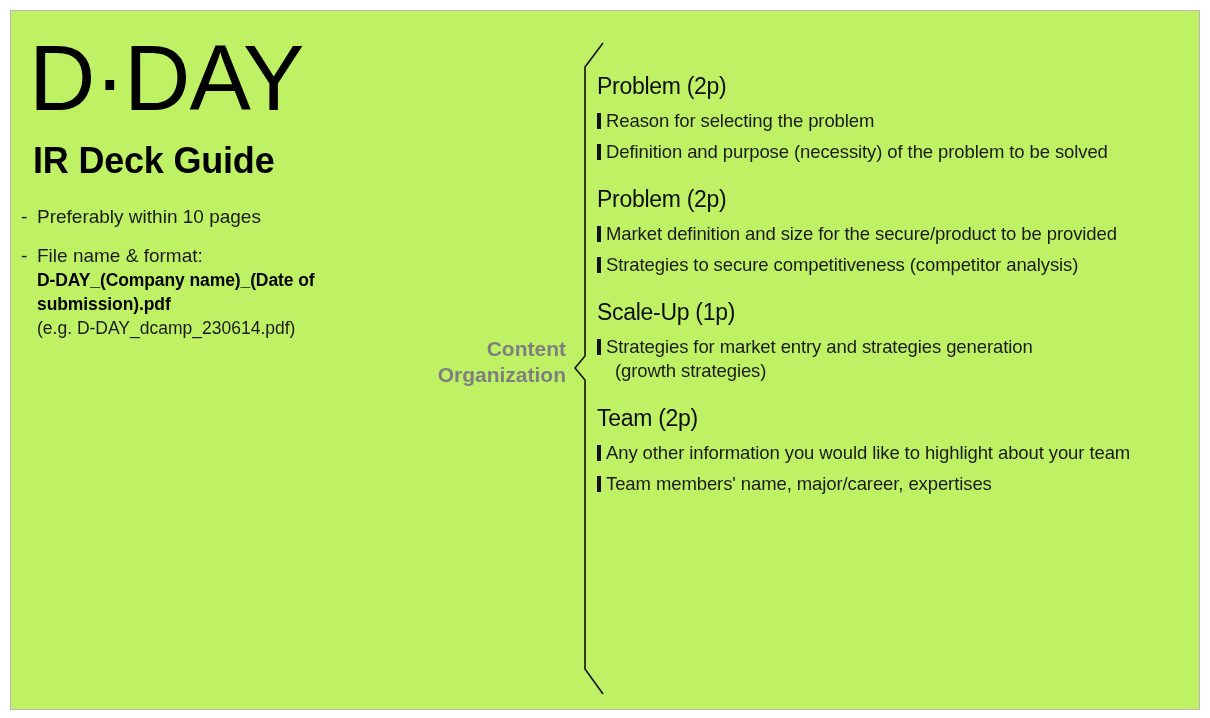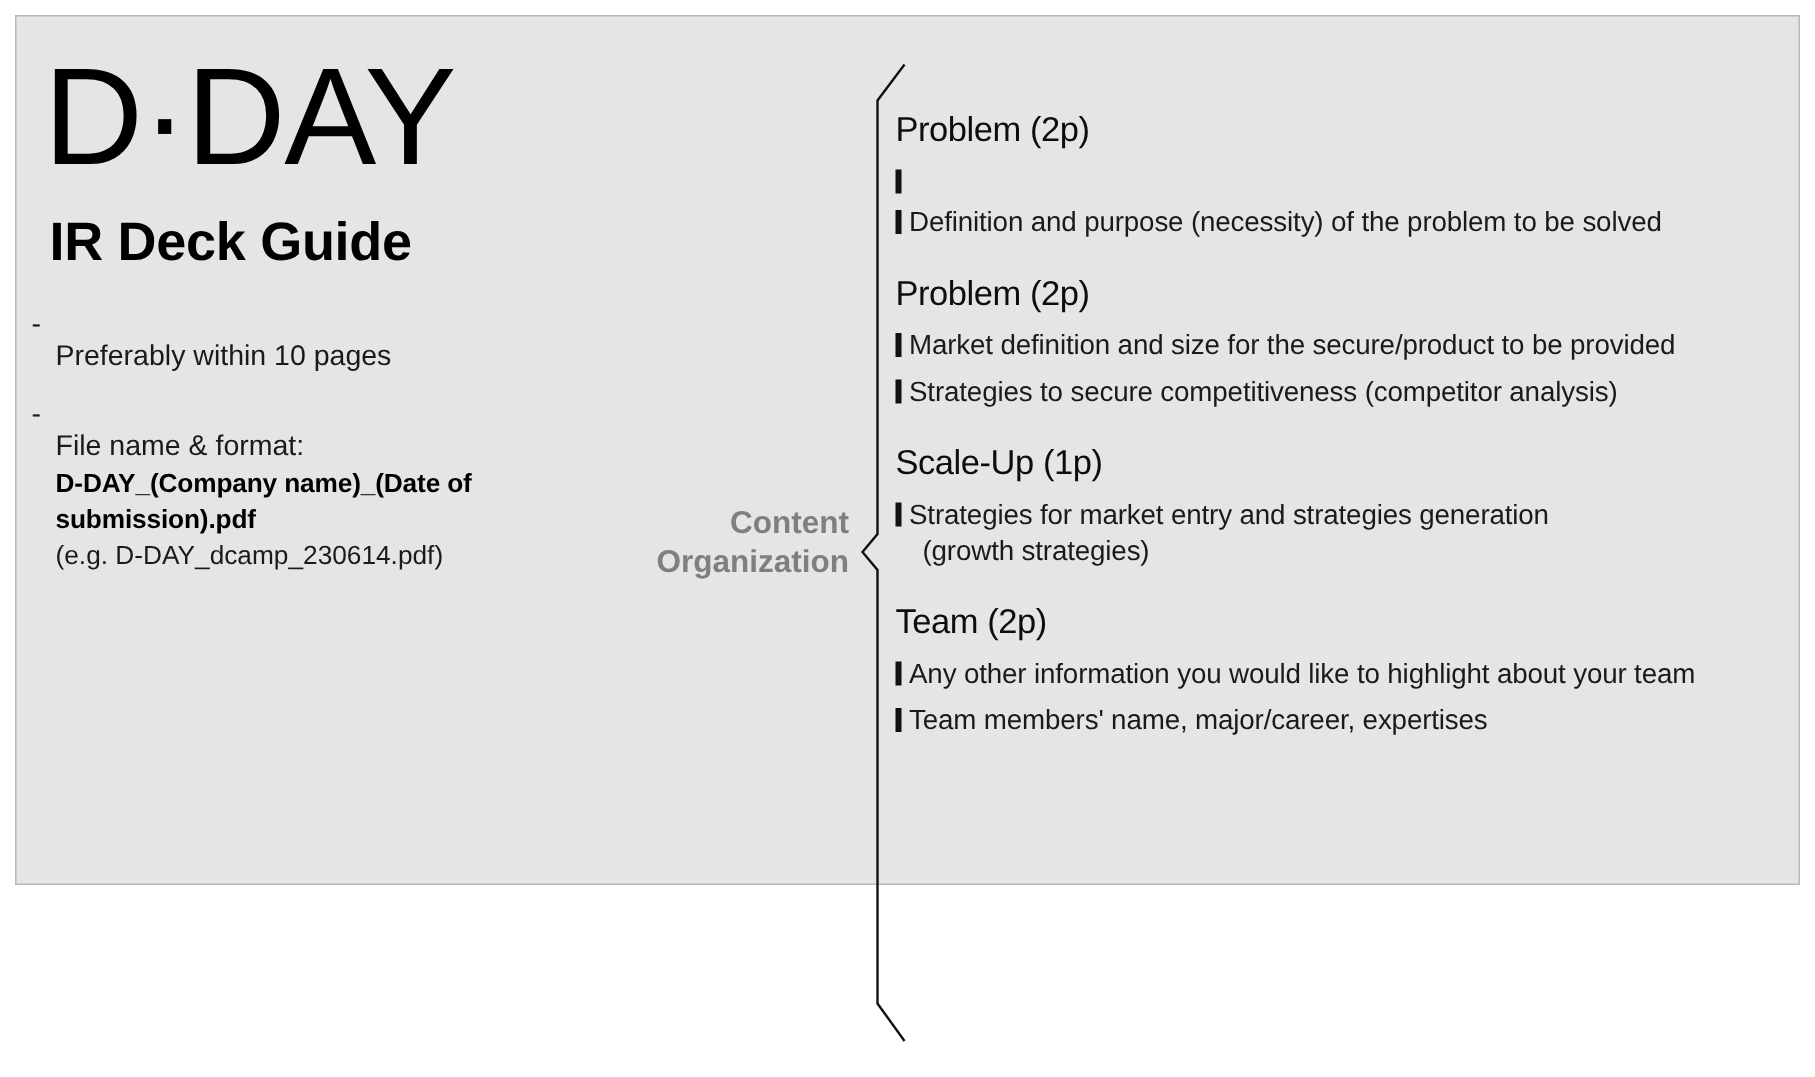--- a/index.html
+++ b/index.html
@@ -13,23 +13,23 @@
     font-family: "Liberation Sans", sans-serif;
     color: #111111;
     overflow: hidden;
   }
 
   #page {
     position: absolute;
     left: 10px;
     top: 10px;
     width: 1190px;
-    height: 580px;
+    height: 700px;
     border: 1px solid #b8b8b8;
-    background: #e5e5e5;
+    background: #bef264;
     box-sizing: border-box;
   }
 
   
   #left-col {
     position: absolute;
     left: 8px;
     top: 10px;
     width: 420px;
   }
@@ -66,21 +66,20 @@
     line-height: 25px;
     color: #1a1a1a;
     width: 16px;
     flex: 0 0 16px;
     text-align: left;
   }
   .note-body {
     font-size: 19px;
     line-height: 25px;
     color: #1a1a1a;
-    margin-top: 21px;
   }
   .note-strong {
     font-size: 17.5px;
     font-weight: bold;
     line-height: 24px;
     color: #000000;
     letter-spacing: -0.1px;
     display: block;
   }
   .note-eg {
@@ -196,20 +195,21 @@
   <svg id="brace-svg" viewBox="0 0 40 655">
     <path d="M 30 2 L 12 26 L 12 315 L 2 327 L 12 339 L 12 628 L 30 653" fill="none" stroke="#111111" stroke-width="1.6" stroke-linejoin="miter" stroke-linecap="butt"></path>
   </svg>
 
   <div id="right-col">
 
     <div class="section">
       <div class="section-heading">Problem (2p)</div>
       <div class="bullet-row">
         <span class="bullet-mark"></span>
+        <span class="bullet-text">Reason for selecting the problem</span>
       </div>
       <div class="bullet-row">
         <span class="bullet-mark"></span>
         <span class="bullet-text">Definition and purpose (necessity) of the problem to be solved</span>
       </div>
     </div>
 
 
     <div class="section">
       <div class="section-heading">Problem (2p)</div>

